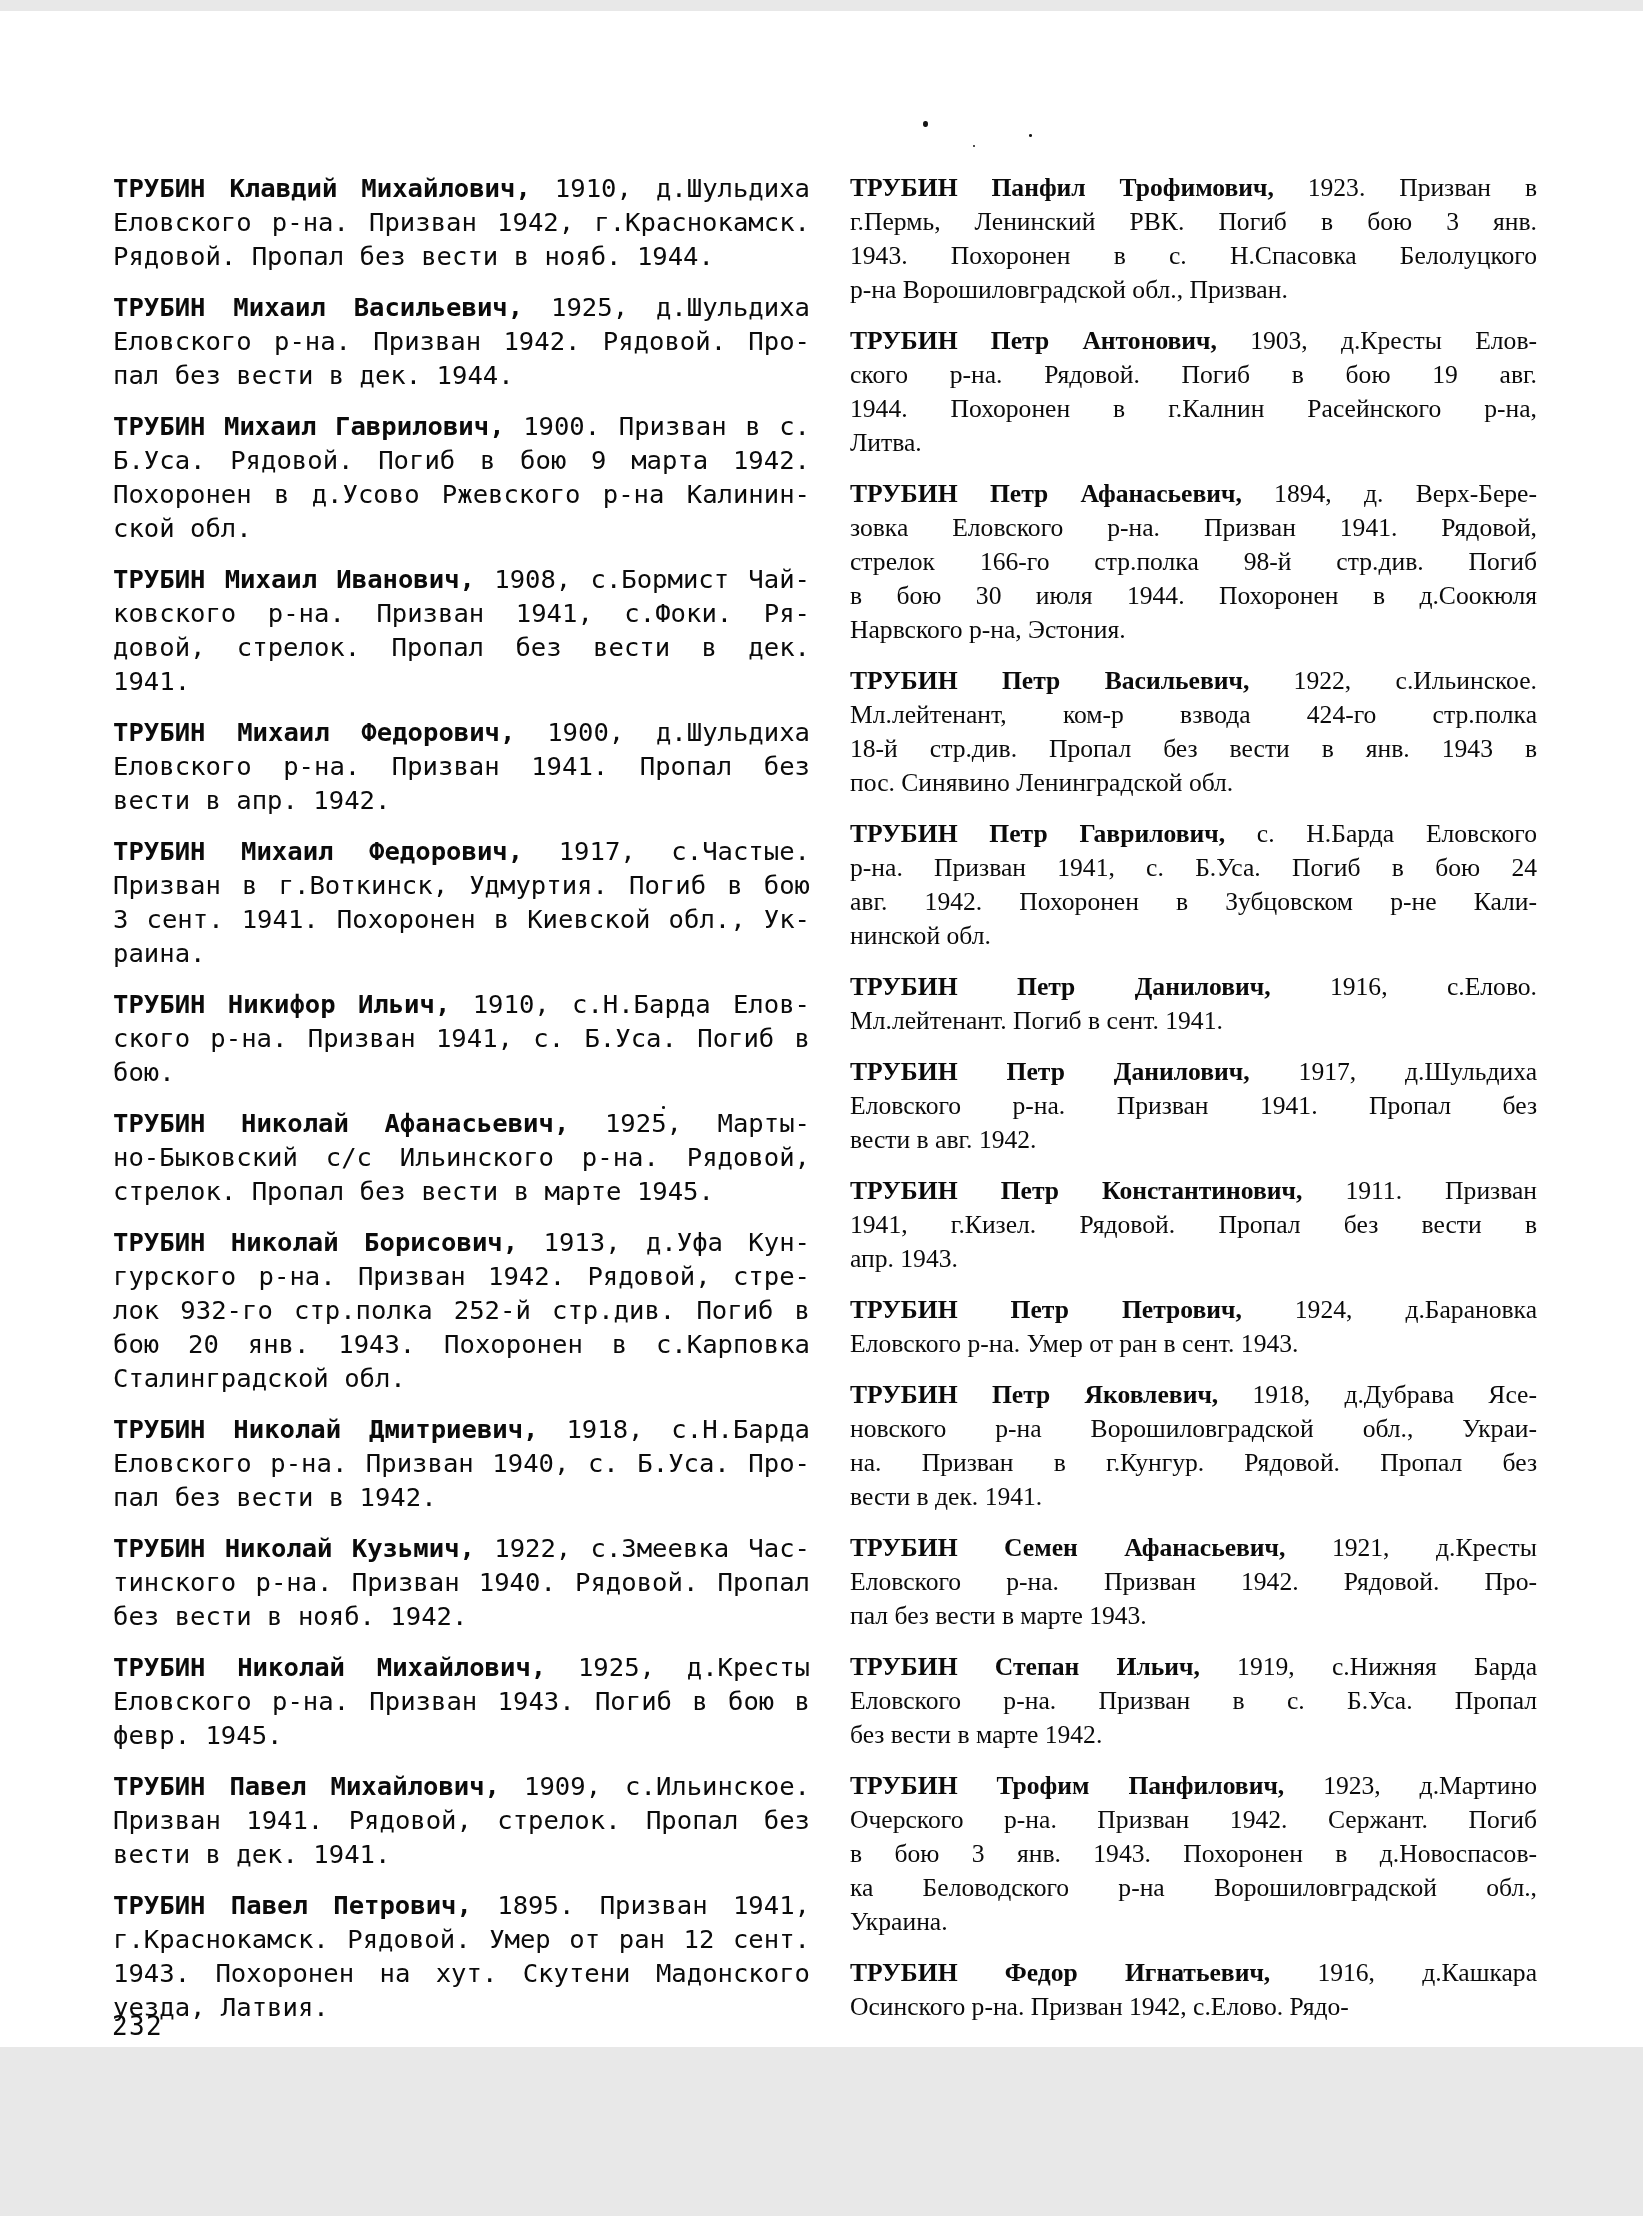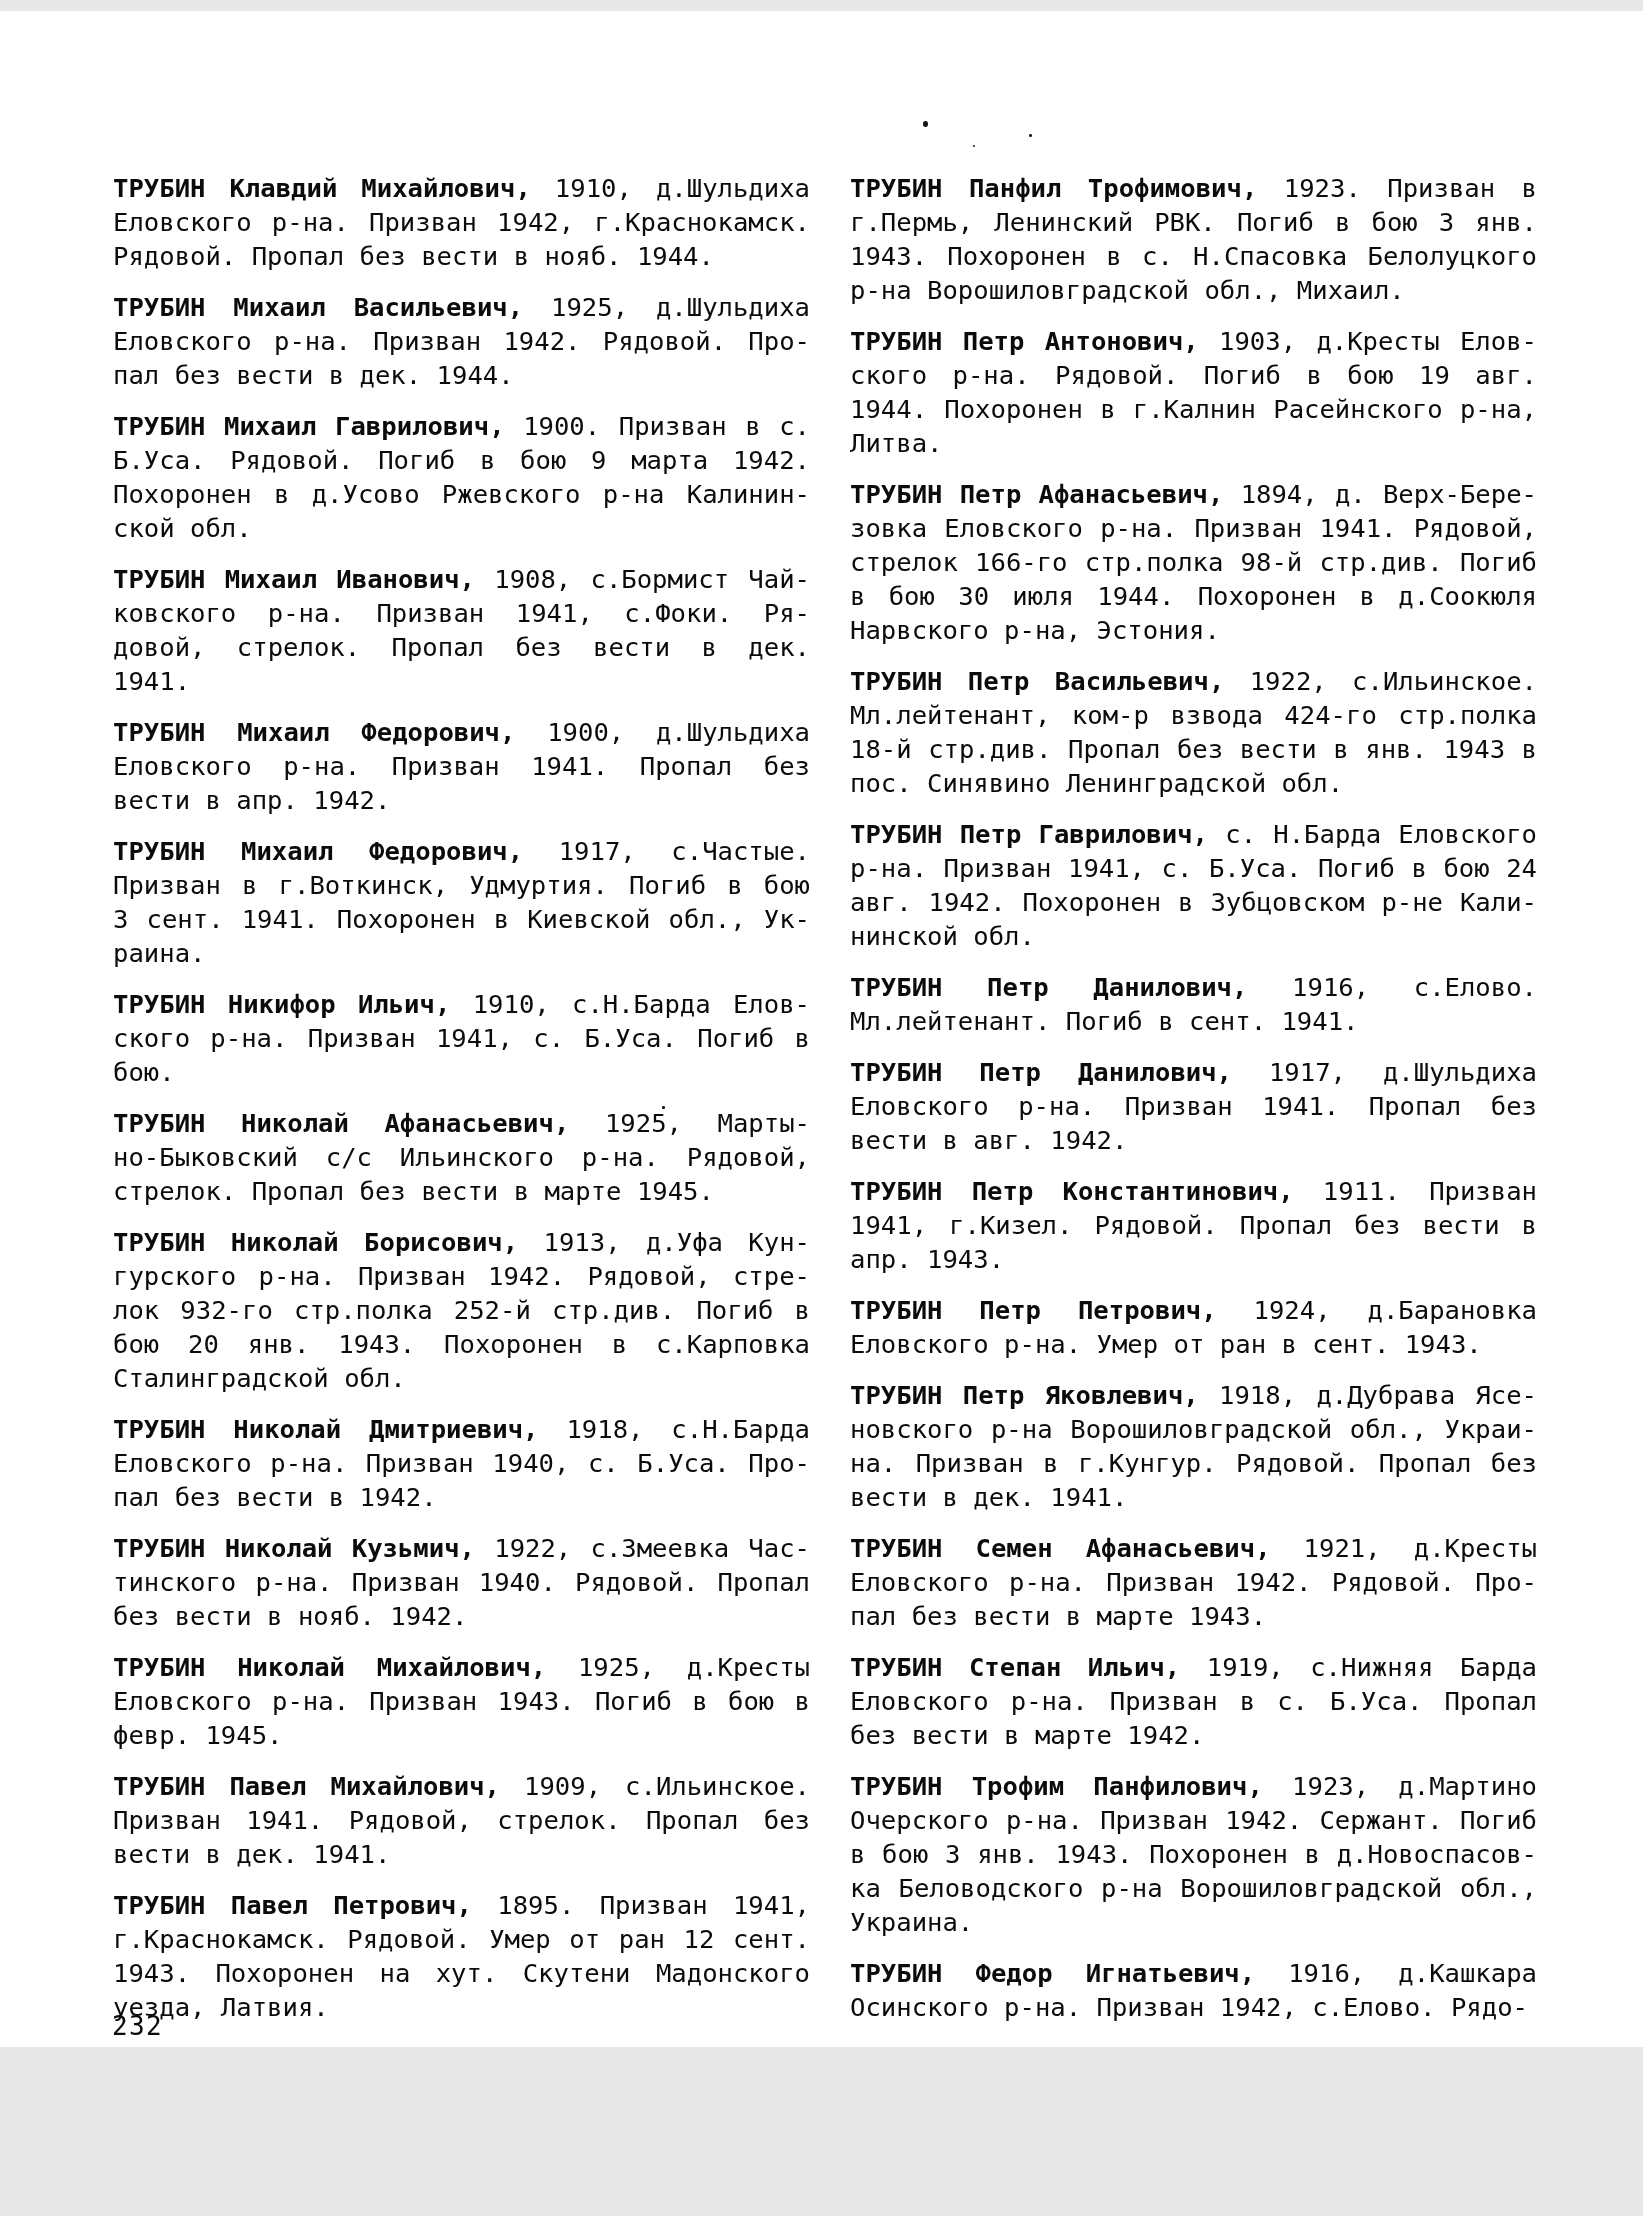--- a/index.html
+++ b/index.html
@@ -14,21 +14,21 @@
     margin-top: 11px;
   }
   .col {
     position: absolute;
     top: 160px;
     font-size: 25.6px;
     line-height: 34px;
     font-weight: 400;
   }
   #col-left  { left: 113px;  width: 697px; }
-  #col-right { left: 850px; width: 687px; }
+  #col-right { left: 850px; width: 687px; font-family: Liberation Serif, serif; }
   .entry { margin: 0 0 17px 0; }
   .line {
     text-align: justify;
     text-align-last: justify;
     white-space: normal;
   }
   .line.last { text-align-last: left; }
   .entry b { font-weight: 700; }
   .pagenum {
     position: absolute;
@@ -129,21 +129,21 @@
         <div class="line">г.Краснокамск. Рядовой. Умер от ран 12 сент.</div>
         <div class="line">1943. Похоронен на хут. Скутени Мадонского</div>
         <div class="line last">уезда, Латвия.</div>
       </div>
     </div>
   <div class="col" id="col-right">
       <div class="entry">
         <div class="line"><b>ТРУБИН Панфил Трофимович,</b> 1923. Призван в</div>
         <div class="line">г.Пермь, Ленинский РВК. Погиб в бою 3 янв.</div>
         <div class="line">1943. Похоронен в с. Н.Спасовка Белолуцкого</div>
-        <div class="line last">р-на Ворошиловградской обл., Михаил.</div>
+        <div class="line last">р-на Ворошиловградской обл., Призван.</div>
       </div>
       <div class="entry">
         <div class="line"><b>ТРУБИН Петр Антонович,</b> 1903, д.Кресты Елов-</div>
         <div class="line">ского р-на. Рядовой. Погиб в бою 19 авг.</div>
         <div class="line">1944. Похоронен в г.Калнин Расейнского р-на,</div>
         <div class="line last">Литва.</div>
       </div>
       <div class="entry">
         <div class="line"><b>ТРУБИН Петр Афанасьевич,</b> 1894, д. Верх-Бере-</div>
         <div class="line">зовка Еловского р-на. Призван 1941. Рядовой,</div>

